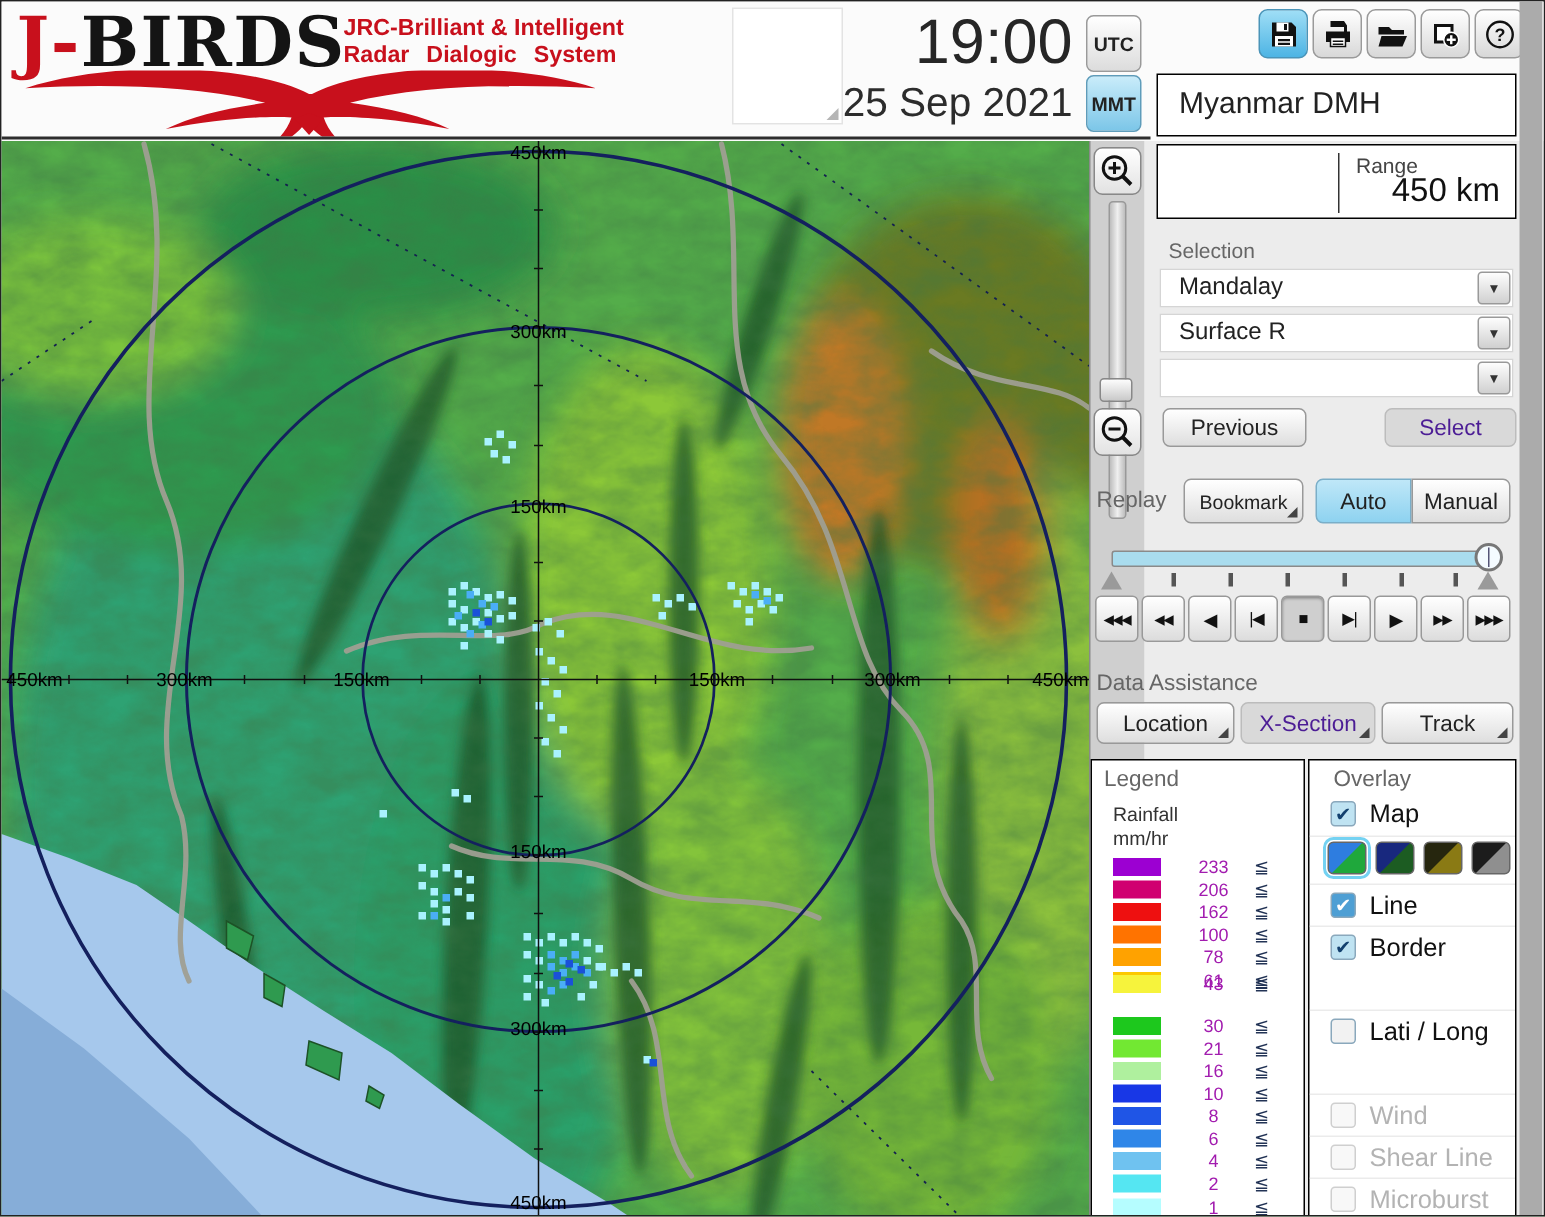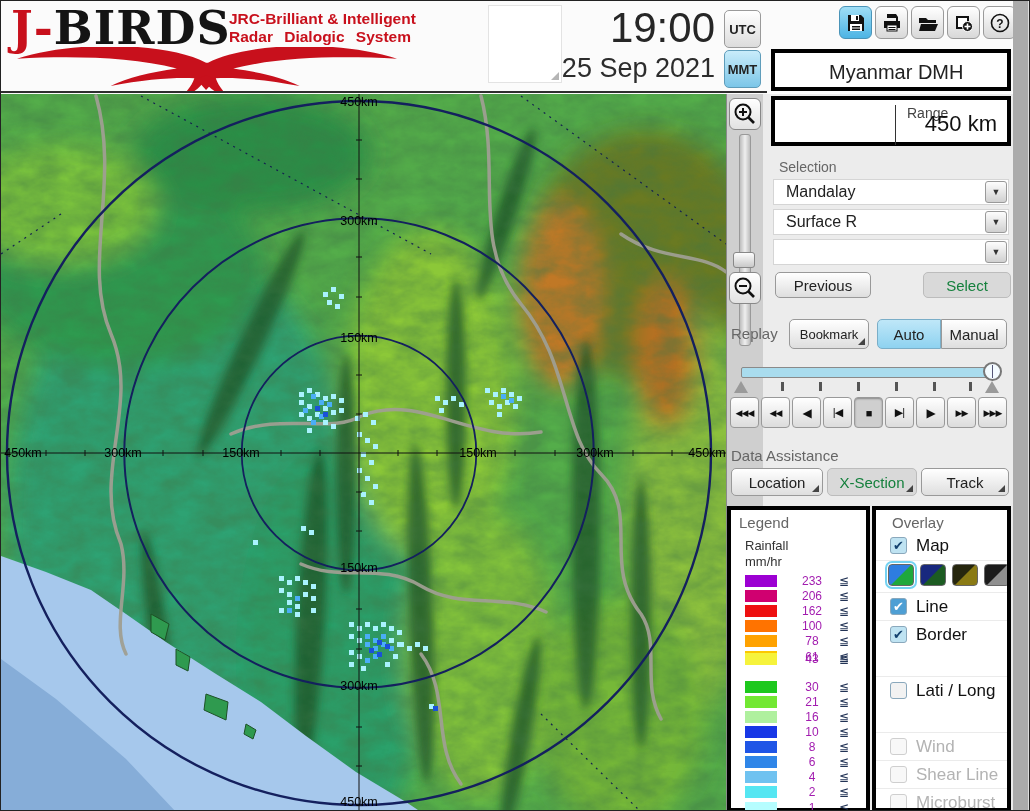--- a/index.html
+++ b/index.html
@@ -33,34 +33,34 @@
 
   
   #map-wrap { position:absolute; left:0; top:93px; width:725px; height:718px; background:#54ad4a; }
   #zoom-col { position:absolute; left:725px; top:93px; width:37px; height:718px; background:#cfcfcf; border-left:1px solid #8a8a8a; }
   .zoombtn { position:absolute; left:2px; width:32px; height:32px; background:linear-gradient(#fff,#e2e2e2); border:1px solid #888; border-radius:6px; display:flex; align-items:center; justify-content:center; }
   #zoom-track { position:absolute; left:12px; top:40px; width:12px; height:212px; background:linear-gradient(90deg,#bdbdbd,#efefef,#bdbdbd); border:1px solid #999; border-radius:3px; }
   #zoom-handle { position:absolute; left:6px; top:158px; width:22px; height:16px; background:linear-gradient(#fdfdfd,#c9c9c9); border:1px solid #888; border-radius:3px; }
 
   
   #panel { position:absolute; left:762px; top:93px; width:250px; height:718px; background:#ececec; }
-  .whitebox { position:absolute; background:#fff; border:4px solid #000000;padding-left:40px; }
+  .whitebox { position:absolute; background:#fff; border:1px solid #000000; }
   #station-box { left:770px; top:48px; width:240px; height:42px; }
   #station-box span { display:block; padding:8px 0 0 14px; font-size:20px; color:#222; }
   #range-box { left:770px; top:95px; width:240px; height:50px; }
   #range-divider { position:absolute; left:120px; top:5px; width:1px; height:40px; background:#333; }
   #range-label { position:absolute; left:132px; top:5px; font-size:14px; color:#444; }
   #range-value { position:absolute; right:10px; bottom:5px; font-size:22px; color:#111; }
   .grouplabel { position:absolute; font-size:14px; color:#666; }
   .combo { position:absolute; left:772px; width:236px; height:26px; background:#fff; border:1px solid #d5d5d5; }
   .combo .val { position:absolute; left:12px; top:3px; font-size:16px; color:#222; }
   .combo .arrow { position:absolute; right:1px; top:1px; width:22px; height:22px; background:linear-gradient(#fdfdfd,#d0d0d0); border:1px solid #999; border-radius:3px; font-size:9px; color:#333; display:flex; align-items:center; justify-content:center; }
   .btn { position:absolute; border:1px solid #999; border-radius:5px; background:linear-gradient(#ffffff,#dedede);
          font-size:15px; color:#222; display:flex; align-items:center; justify-content:center; }
-  .btn.disabled { background:#d9d9d9; color:#15803d; border-color:#bcbcbc; }
+  .btn.disabled { background:#d9d9d9; color:#4c1d95; border-color:#bcbcbc; }
   .btn.blue { background:linear-gradient(#bfe7f8,#8ed2f0); border-color:#7aaec8; }
   .dogear-btn::after { content:""; position:absolute; right:3px; bottom:3px; width:0; height:0; border-bottom:7px solid #444; border-left:7px solid transparent; }
   #replay-slider-track { position:absolute; left:740px; top:366px; width:250px; height:11px; background:#a9dcee; border:1px solid #8a8a8a; border-radius:2px; }
   #replay-slider-handle { position:absolute; left:982px; top:361px; width:19px; height:19px; border:2px solid #777; border-radius:50%; background:#f4fbff; }
   #replay-slider-handle::after { content:""; position:absolute; left:7px; top:1px; width:1px; height:13px; background:#557; }
   .slider-tick { position:absolute; top:381px; width:3px; height:9px; background:#555; }
   .slider-endtri { position:absolute; top:380px; width:0; height:0; border-left:7px solid transparent; border-right:7px solid transparent; border-bottom:12px solid #9a9a9a; }
   .pbbtn { width:29px; height:31px; border:1px solid #999; border-radius:4px; background:linear-gradient(#fff,#dcdcdc);
            font-size:9px; letter-spacing:-1px; color:#111; display:flex; align-items:center; justify-content:center; white-space:nowrap; }
   .pbbtn.pressed { background:#cfcfcf; box-shadow:inset 0 1px 2px rgba(0,0,0,.35); }

